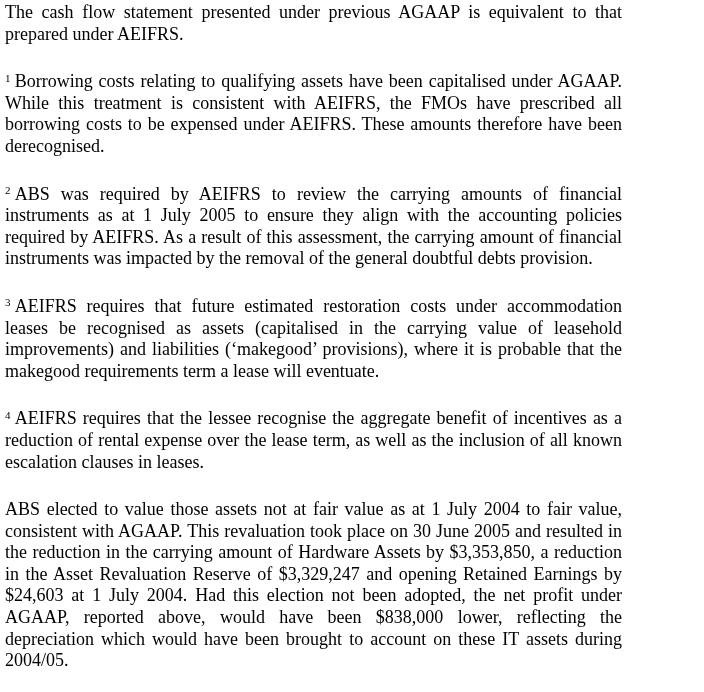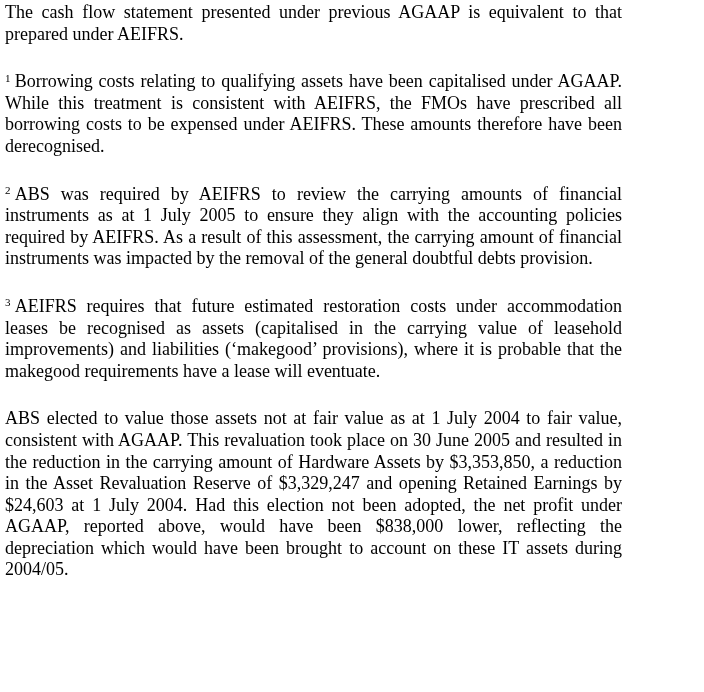--- a/index.html
+++ b/index.html
@@ -43,18 +43,19 @@
 <body>
 
 <div class="page">
 
   <p class="para"><span>The cash flow statement presented under previous AGAAP is equivalent to that prepared under AEIFRS.</span></p>
 
   <p class="para"><sup class="fn-sup">1</sup><span>Borrowing costs relating to qualifying assets have been capitalised under AGAAP.  While this treatment is consistent with AEIFRS, the FMOs have prescribed all borrowing costs to be expensed under AEIFRS.  These amounts therefore have been derecognised.</span></p>
 
   <p class="para"><sup class="fn-sup">2</sup><span>ABS was required by AEIFRS to review the carrying amounts of financial instruments as at 1 July 2005 to ensure they align with the accounting policies required by AEIFRS.  As a result of this assessment, the carrying amount of financial instruments was impacted by the removal of the general doubtful debts provision.</span></p>
 
-  <p class="para"><sup class="fn-sup">3</sup><span>AEIFRS requires that future estimated restoration costs under accommodation leases be recognised as assets (capitalised in the carrying value of leasehold improvements) and liabilities (‘makegood’ provisions), where it is probable that the makegood requirements have a lease will eventuate.</span></p>
+  <p class="para"><sup class="fn-sup">3</sup><span>AEIFRS requires that future estimated restoration costs under accommodation leases be recognised as assets (capitalised in the carrying value of leasehold improvements) and liabilities (‘makegood’ provisions), where it is probable that the makegood requirements term a lease will eventuate.</span></p>
 
+  <p class="para"><sup class="fn-sup">4</sup><span>AEIFRS requires that the lessee recognise the aggregate benefit of incentives as a reduction of rental expense over the lease term, as well as the inclusion of all known escalation clauses in leases.</span></p>
 
   <p class="para"><span>ABS elected to value those assets not at fair value as at 1 July 2004 to fair value, consistent with AGAAP.  This revaluation took place on 30 June 2005 and resulted in the reduction in the carrying amount of Hardware Assets by $3,353,850, a reduction in the Asset Revaluation Reserve of $3,329,247 and opening Retained Earnings by $24,603 at 1 July 2004.  Had this election not been adopted, the net profit under AGAAP, reported above, would have been $838,000 lower, reflecting the depreciation which would have been brought to account on these IT assets during 2004/05.</span></p>
 
 </div>
 
 </body></html>

